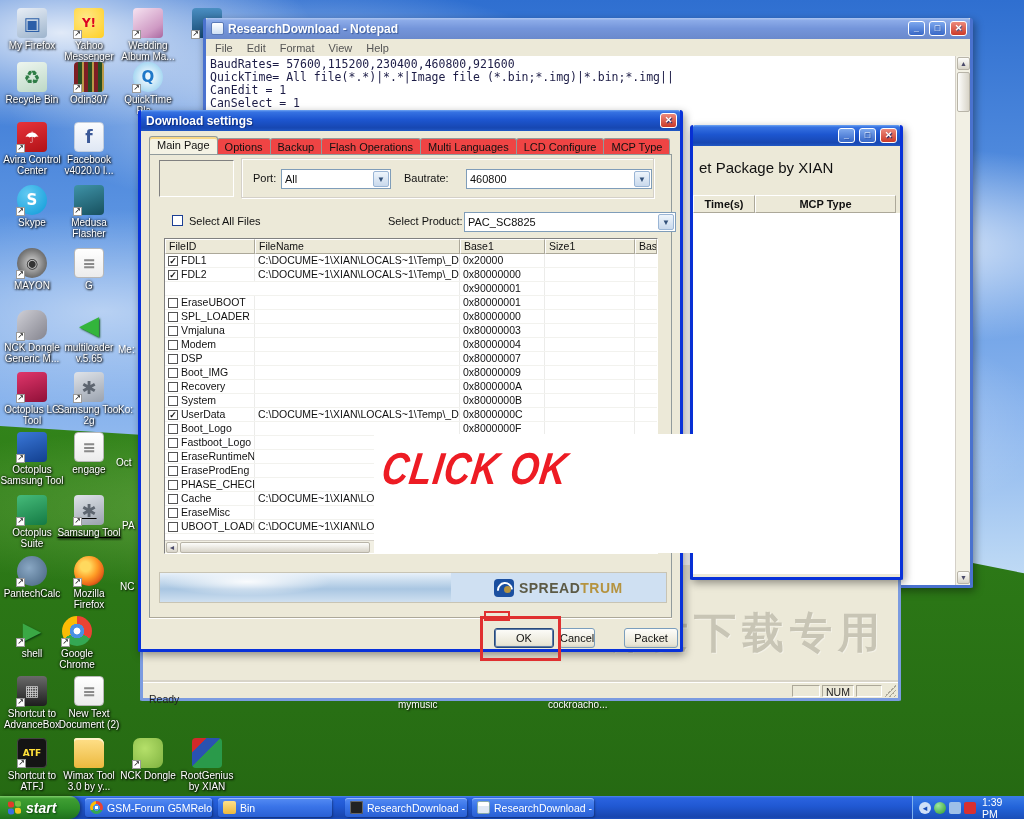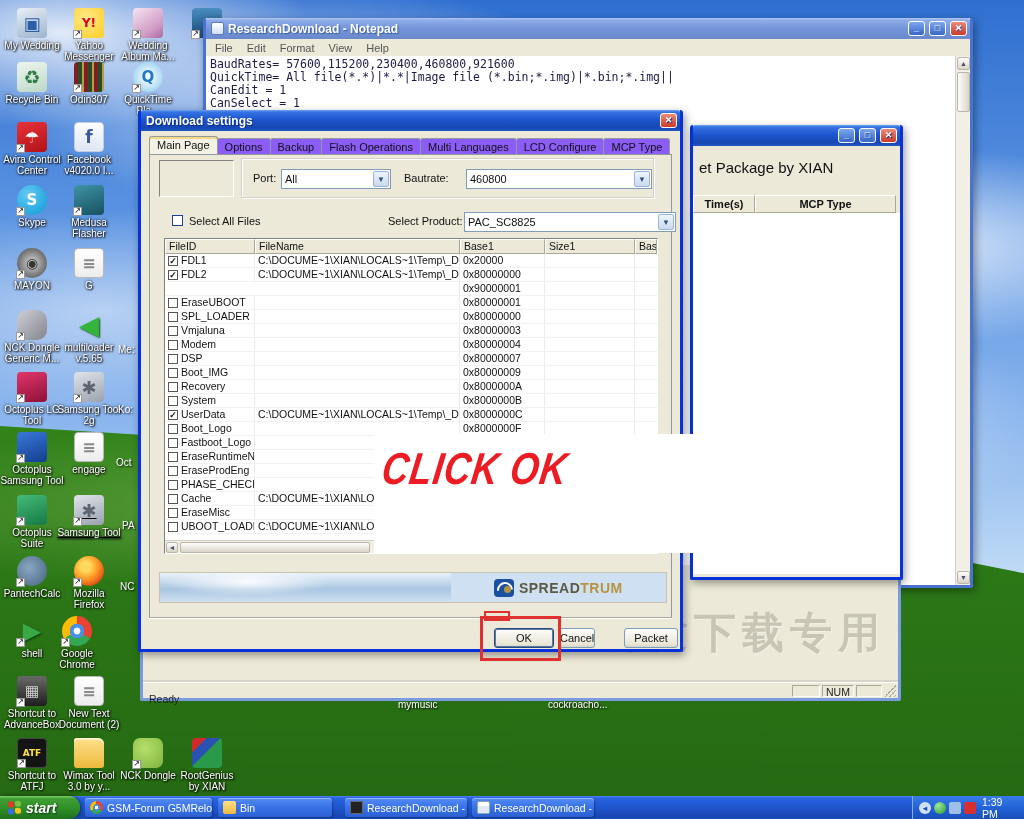--- a/index.html
+++ b/index.html
@@ -130,21 +130,21 @@
          font-size:10.5px; color:#222; padding:0 2px; gap:2px; }
   .statusbar .fill { flex:1; padding-left:4px;margin-top:16px; }
   .spanel { height:12px; border:1px solid #aca899; border-bottom-color:#fff; border-right-color:#fff; }
   .grip { width:12px; height:12px;
          background:linear-gradient(135deg, transparent 0 50%, #aca899 50% 55%, transparent 55% 70%, #aca899 70% 75%, transparent 75% 90%, #aca899 90% 95%, transparent 95%); }
 
   
   #dialog { left:138px; top:110px; width:545px; height:542px; z-index:6; background:#ece9d8; }
   .tabs { position:absolute; left:8px; top:27px; height:17px; display:flex; align-items:flex-end; }
   .tab { font-size:11px; color:#111; padding:2px 7px 2px 7px; border:1px solid #919b9c; border-bottom:none;
-         border-radius:3px 3px 0 0; background:#8b5cf6; margin-right:-1px; height:16px; }
+         border-radius:3px 3px 0 0; background:#ef4444; margin-right:-1px; height:16px; }
   .tab.active { background:#f4f2e4; height:18px; position:relative; z-index:2; box-shadow:inset 0 2px 0 #f8d886; }
   .tabpane { position:absolute; left:8px; top:44px; right:8px; bottom:30px; border:1px solid #919b9c; background:#ece9d8; }
   .sunkbox { position:absolute; border:1px solid #808080; border-bottom-color:#fff; border-right-color:#fff; }
   .groupbox { position:absolute; border:1px solid #d4d0c8; box-shadow:inset 1px 1px 0 #fff, 1px 1px 0 #fff; }
   .lbl { position:absolute; font-size:11px; color:#111; white-space:nowrap; }
   .combo { position:absolute; height:20px; background:#fff; border:1px solid #7f9db9; font-size:11px;
          color:#111; line-height:18px; padding-left:3px; }
   .combo .drop { position:absolute; right:1px; top:1px; bottom:1px; width:16px;
          background:linear-gradient(180deg,#eef5fc,#c9d9ec); border:1px solid #9ab5d5; border-radius:2px;
          font-size:8px; color:#33517a; text-align:center; line-height:15px; }
@@ -227,21 +227,21 @@
 <body>
 
 <div id="canvas">
   <div class="sky"></div>
   <div class="grass"></div>
   <div class="grass2"></div>
 
   <div id="icons">
       <div class="dicon" style="left: 0px; top: 8px;">
         <div class="tile k-computer" data-glyph=""></div>
-        <div class="dlabel">My Wedding</div>
+        <div class="dlabel">My Firefox</div>
       </div>
       <div class="dicon" style="left: 57px; top: 8px;">
         <div class="tile k-yahoo" data-glyph="Y!">
           <div class="sc-arrow"></div>
         </div>
         <div class="dlabel">Yahoo Messenger</div>
       </div>
       <div class="dicon" style="left: 116px; top: 8px;">
         <div class="tile k-wedding" data-glyph="">
           <div class="sc-arrow"></div>

